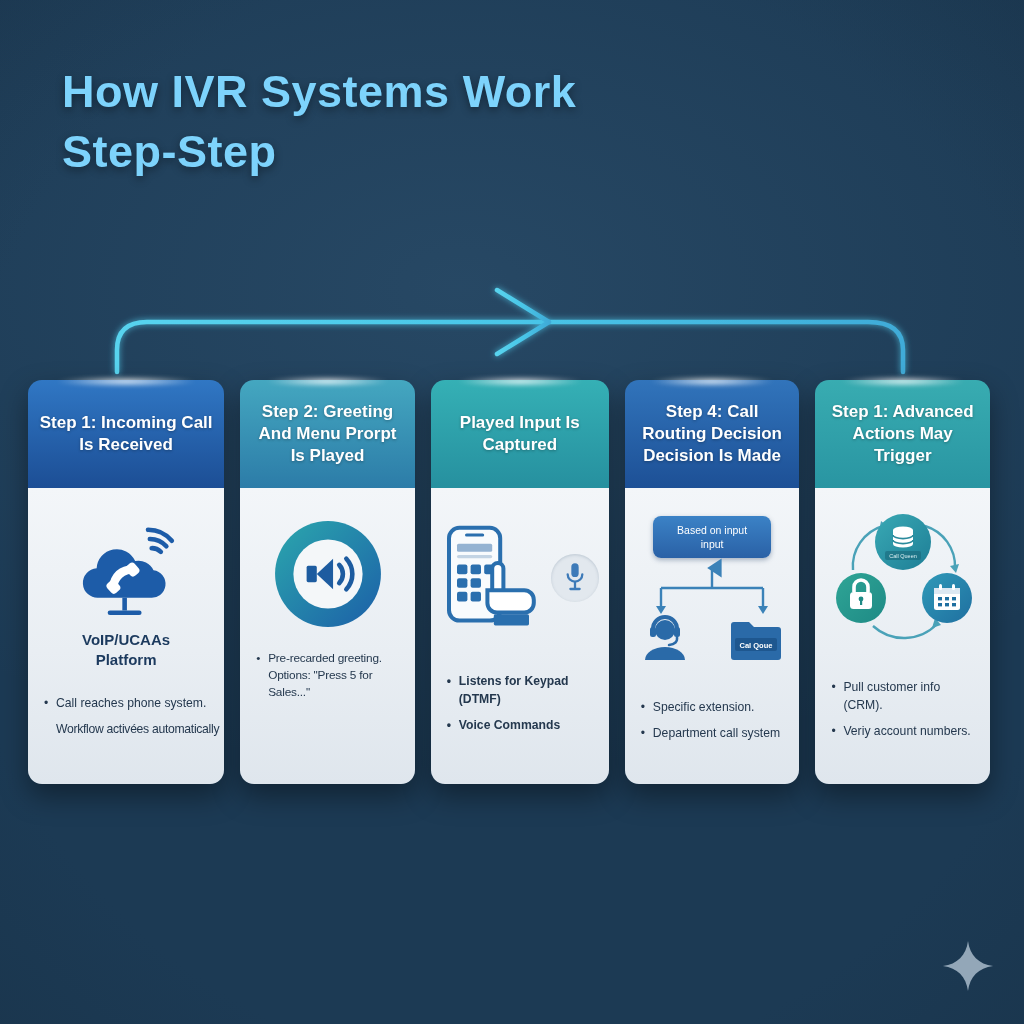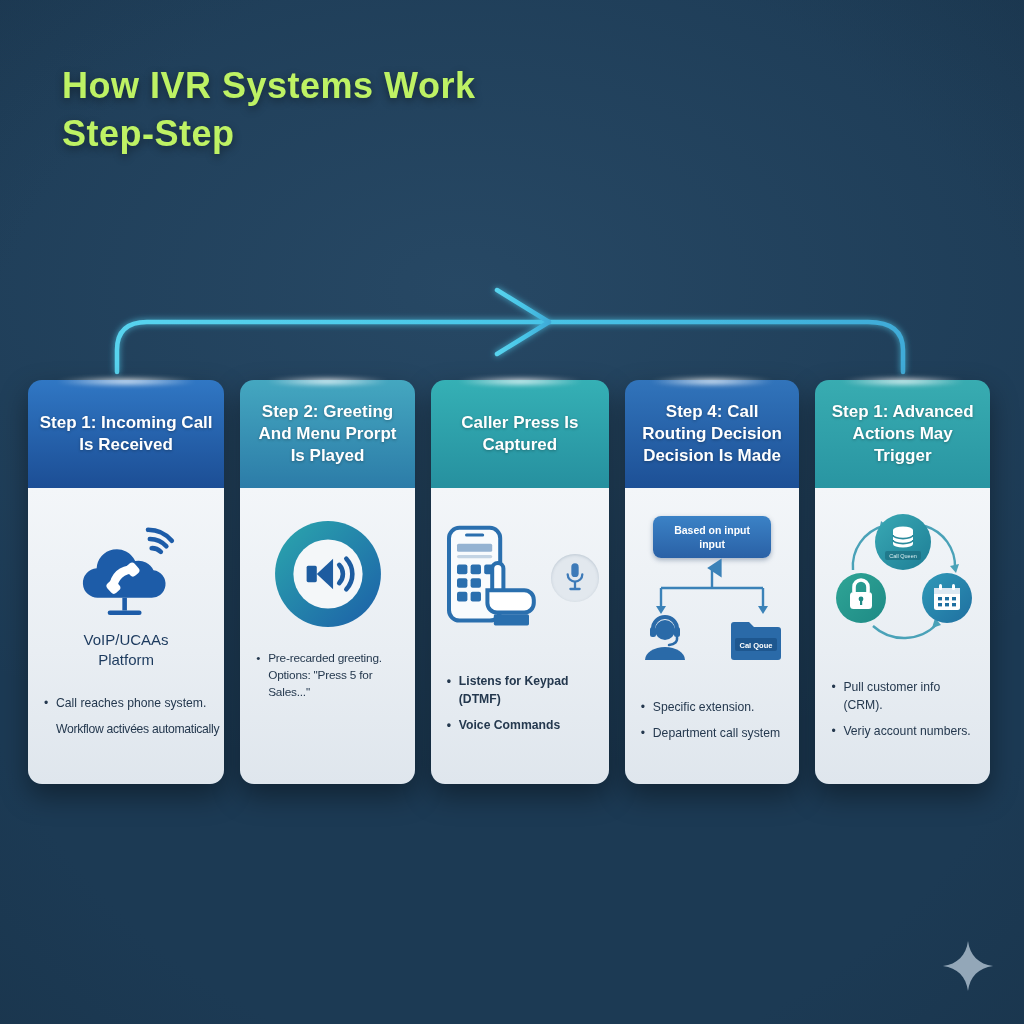--- a/index.html
+++ b/index.html
@@ -10,22 +10,22 @@
     background:
       radial-gradient(ellipse 1100px 700px at 45% 28%, rgba(95,145,185,0.16), transparent 70%),
       radial-gradient(ellipse 1400px 1400px at 50% 50%, #1c3a54 40%, #142839 100%),
       #15293c;
   }
   .vignette { position:absolute; inset:0; pointer-events:none;
     background:radial-gradient(ellipse 140% 140% at 50% 45%, transparent 55%, rgba(6,16,26,0.5) 100%);
     border-radius:26px; }
 
   
-  .title { position:absolute; left:62px; top:62px; color:#bef264;
-    font-size:36px; font-weight:700; line-height:1.33; letter-spacing:0.5px;
+  .title { position:absolute; left:62px; top:62px; color:#7dd3fc;
+    font-size:45px; font-weight:700; line-height:1.33; letter-spacing:0.5px;
     text-shadow:0 3px 8px rgba(0,0,0,0.4); }
 
   
   .flow-arrow { position:absolute; left:0; top:268px; width:1024px; height:130px; }
 
   
   .cards-row { position:absolute; left:28px; top:380px; width:962px; height:404px;
     display:flex; gap:16px; }
   .card { flex:1; display:flex; flex-direction:column; border-radius:14px;
     box-shadow:0 12px 28px rgba(0,0,0,0.38); }
@@ -35,21 +35,21 @@
     text-shadow:0 1px 3px rgba(0,0,0,0.3); }
   .card-header::after { content:""; position:absolute; left:14%; right:14%; top:-4px; height:11px;
     background:radial-gradient(ellipse at center, rgba(255,255,255,0.85), rgba(255,255,255,0) 70%);
     filter:blur(2px); pointer-events:none; }
   .card-body { position:relative; flex:1; border-radius:0 0 14px 14px; overflow:hidden;
     background:linear-gradient(180deg,#f3f6f9 0%,#e9eef3 55%,#dfe6ed 100%);
     display:flex; flex-direction:column; align-items:center; padding:14px 10px 10px; }
 
   .icon-zone { display:flex; align-items:center; justify-content:center; }
   .platform-label { margin-top:6px; width:120px; text-align:center; color:#1c3a5e;
-    font-weight:400; font-size:15px; line-height:1.3; }
+    font-weight:700; font-size:15px; line-height:1.3; }
 
   ul.bullets { list-style:none; width:calc(100% - 10px); color:#24384e;
     font-size:12.2px; line-height:1.45; margin-top:auto; margin-bottom:26px; }
   ul.bullets li { position:relative; padding-left:13px; margin-bottom:9px; }
   ul.bullets li::before { content:"\2022"; position:absolute; left:1px; top:0; }
   ul.bullets li.no-marker::before { content:""; }
   ul.bullets li.nowrap { white-space:nowrap; letter-spacing:-0.3px; }
   ul.bullets li.preline { white-space:pre-line; font-size:11.8px; letter-spacing:-0.2px; }
 
   
@@ -58,21 +58,21 @@
 
   
   .phone-mic-row { display:flex; align-items:flex-start; gap:6px; margin-top:6px; }
   .mic-bubble { width:48px; height:48px; border-radius:50%; margin-top:46px;
     background:#e2e8ee; box-shadow:inset 0 1px 3px rgba(120,140,160,0.35);
     display:flex; align-items:center; justify-content:center; }
   .c3 ul.bullets { margin-bottom:30px;font-weight:bold; }
 
   
   .decision-box { margin-top:14px; width:118px; border-radius:8px; padding:7px 15px;
-    background:linear-gradient(180deg,#3b82c6,#2a61a6); color:#fff; font-weight:700;
+    background:linear-gradient(180deg,#3b82c6,#2a61a6); color:#fff; font-weight:400;
     font-size:10.5px; line-height:1.35; text-align:center;
     box-shadow:0 2px 5px rgba(20,50,90,0.35); }
   .branch-arrows { margin-top:-2px; }
   .routing-icons { width:142px; display:flex; justify-content:space-between;
     align-items:center; margin-top:-4px; }
   .c4 ul.bullets { margin-bottom:22px; }
 
   
   .c5 .icon-zone { margin-top:2px; }
   .c5 ul.bullets { margin-bottom:24px; }
@@ -161,21 +161,21 @@
         </svg>
       </div>
       <ul class="bullets">
         <li class="preline">Pre-recarded greeting.
 Options: "Press 5 for Sales..."</li>
       </ul>
     </div>
   </div>
 
   <div class="card c3">
-    <div class="card-header" style="background:linear-gradient(180deg,#35b0b5,#26909f)">Caller Press Is Captured</div>
+    <div class="card-header" style="background:linear-gradient(180deg,#35b0b5,#26909f)">Played Input Is Captured</div>
     <div class="card-body">
       <div class="phone-mic-row">
         <svg width="104" height="150" viewBox="0 0 130 150">
           <rect x="10" y="6" width="64" height="116" rx="13" fill="#f8fbfd" stroke="#2a6fae" stroke-width="5"></rect>
           <rect x="30" y="13" width="24" height="4" rx="2" fill="#2a6fae"></rect>
           <rect x="20" y="26" width="44" height="10" rx="2" fill="#94b3d2"></rect>
           <rect x="20" y="40" width="44" height="4" rx="2" fill="#c3d4e4"></rect>
           <g fill="#2a6fae">
             <rect x="20" y="52" width="13" height="12" rx="2.5"></rect>
               <rect x="37" y="52" width="13" height="12" rx="2.5"></rect>

